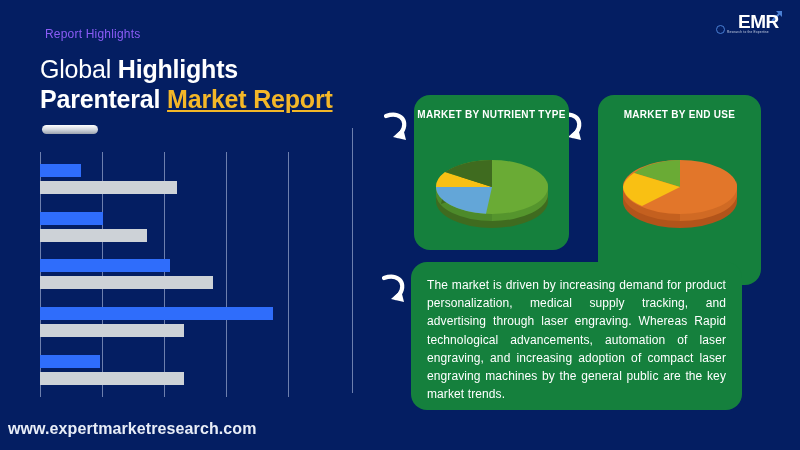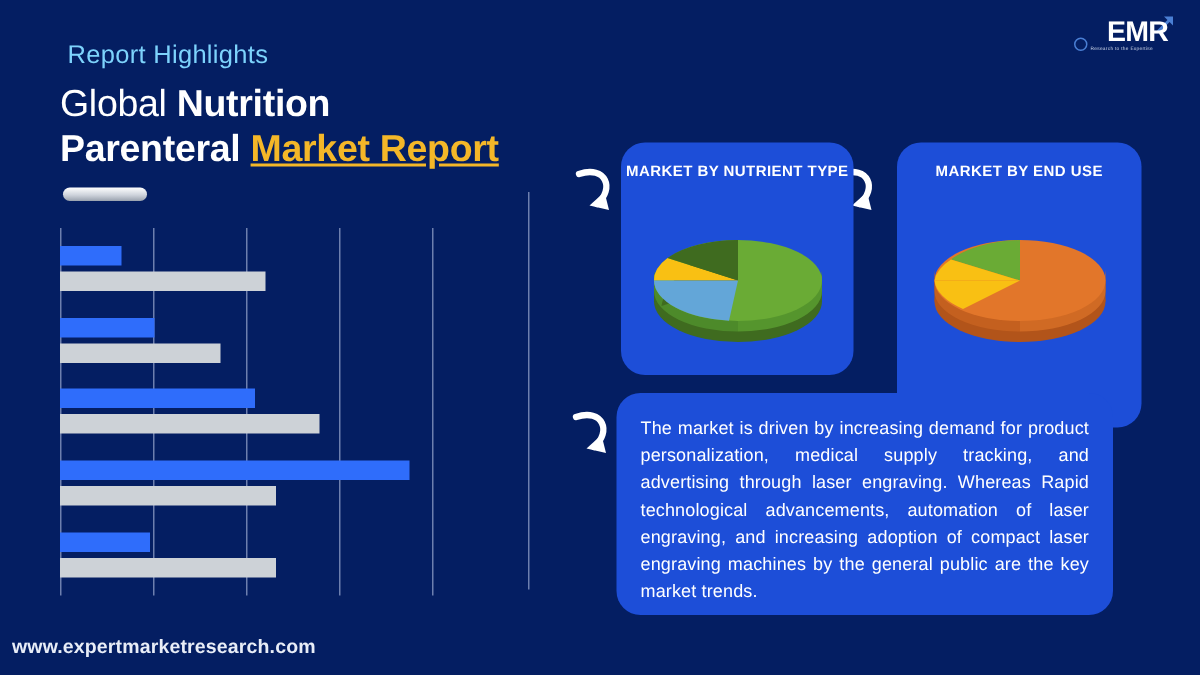--- a/index.html
+++ b/index.html
@@ -25,21 +25,21 @@
   }
   .logo-ring {
     position:absolute; left:0px; top:17px; width:9px; height:9px;
     border:1.6px solid #4a7fd4; border-radius:50%;
   }
   .logo-arrow { position:absolute; right:1px; top:0px; }
 
   
   .kicker {
     position:absolute; left:45px; top:27px;
-    font-size:17px; color:#7dd3fc; font-weight:300; letter-spacing:0.2px;
+    font-size:12px; color:#8b5cf6; font-weight:300; letter-spacing:0.2px;
   }
   .title1 {
     position:absolute; left:40px; top:55px;
     font-size:25px; font-weight:bold; color:#ffffff; letter-spacing:-0.2px;
   }
   .title1 .light { font-weight:400;text-align:center; }
   .title2 {
     position:absolute; left:40px; top:85px;
     font-size:25px; font-weight:bold; color:#ffffff; letter-spacing:-0.2px;
   }
@@ -61,21 +61,21 @@
   .divider {
     position:absolute; left:352px; top:128px; width:1px; height:265px;
     background:#6d7fae;
   }
 
   
   .arrow { position:absolute; width:48px; height:48px; }
 
   
   .card {
-    position:absolute; background:#1d4ed8; border-radius:16px;
+    position:absolute; background:#15803d; border-radius:16px;
   }
   .card-title {
     color:#ffffff; font-weight:bold; text-align:center;
     font-size:10px; letter-spacing:0.3px; line-height:1.5;
     padding-top:12px;
   }
   #card-nutrient { left:414px; top:95px; width:155px; height:155px; }
   #card-enduse  { left:598px; top:95px; width:163px; height:190px; }
   #card-text    { left:411px; top:262px; width:331px; height:148px; }
 
@@ -83,40 +83,40 @@
   .pie-svg { display:block; margin:0 auto; }
 
   .body-text {
     color:#ffffff; font-size:12px; line-height:1.52;
     text-align:justify; padding:14px 16px 0 16px; letter-spacing:0.1px;
   }
 
   
   .footer {
     position:absolute; left:8px; bottom:12px;
-    color:#e8edf7; font-size:13px; font-weight:bold; letter-spacing:0.1px;
+    color:#e8edf7; font-size:16px; font-weight:bold; letter-spacing:0.1px;
   }
 </style>
 </head>
 <body>
 
 <div class="logo">
   <div class="logo-ring"></div>
   <svg class="logo-arrow" width="16" height="16" viewBox="0 0 16 16">
     <path d="M3 13 L12 4" stroke="#4a7fd4" stroke-width="2" fill="none"></path>
     <path d="M13 3 L13 9 L7 3 Z" fill="#4a7fd4"></path>
   </svg>
   <div class="logo-text">EMR</div>
   <div class="logo-tag">Research to the Expertise</div>
 </div>
 
 <div class="kicker">Report Highlights</div>
 
 <div class="title1">
-  <span class="light">Global </span><span>Nutrition</span>
+  <span class="light">Global </span><span>Highlights</span>
 </div>
 
 <div class="title2">
   <span>Parenteral </span><span class="accent">Market Report</span>
 </div>
 
 <div class="pill"></div>
 
 <div class="chart">
   <div class="gridline" style="left:0px;"></div>

